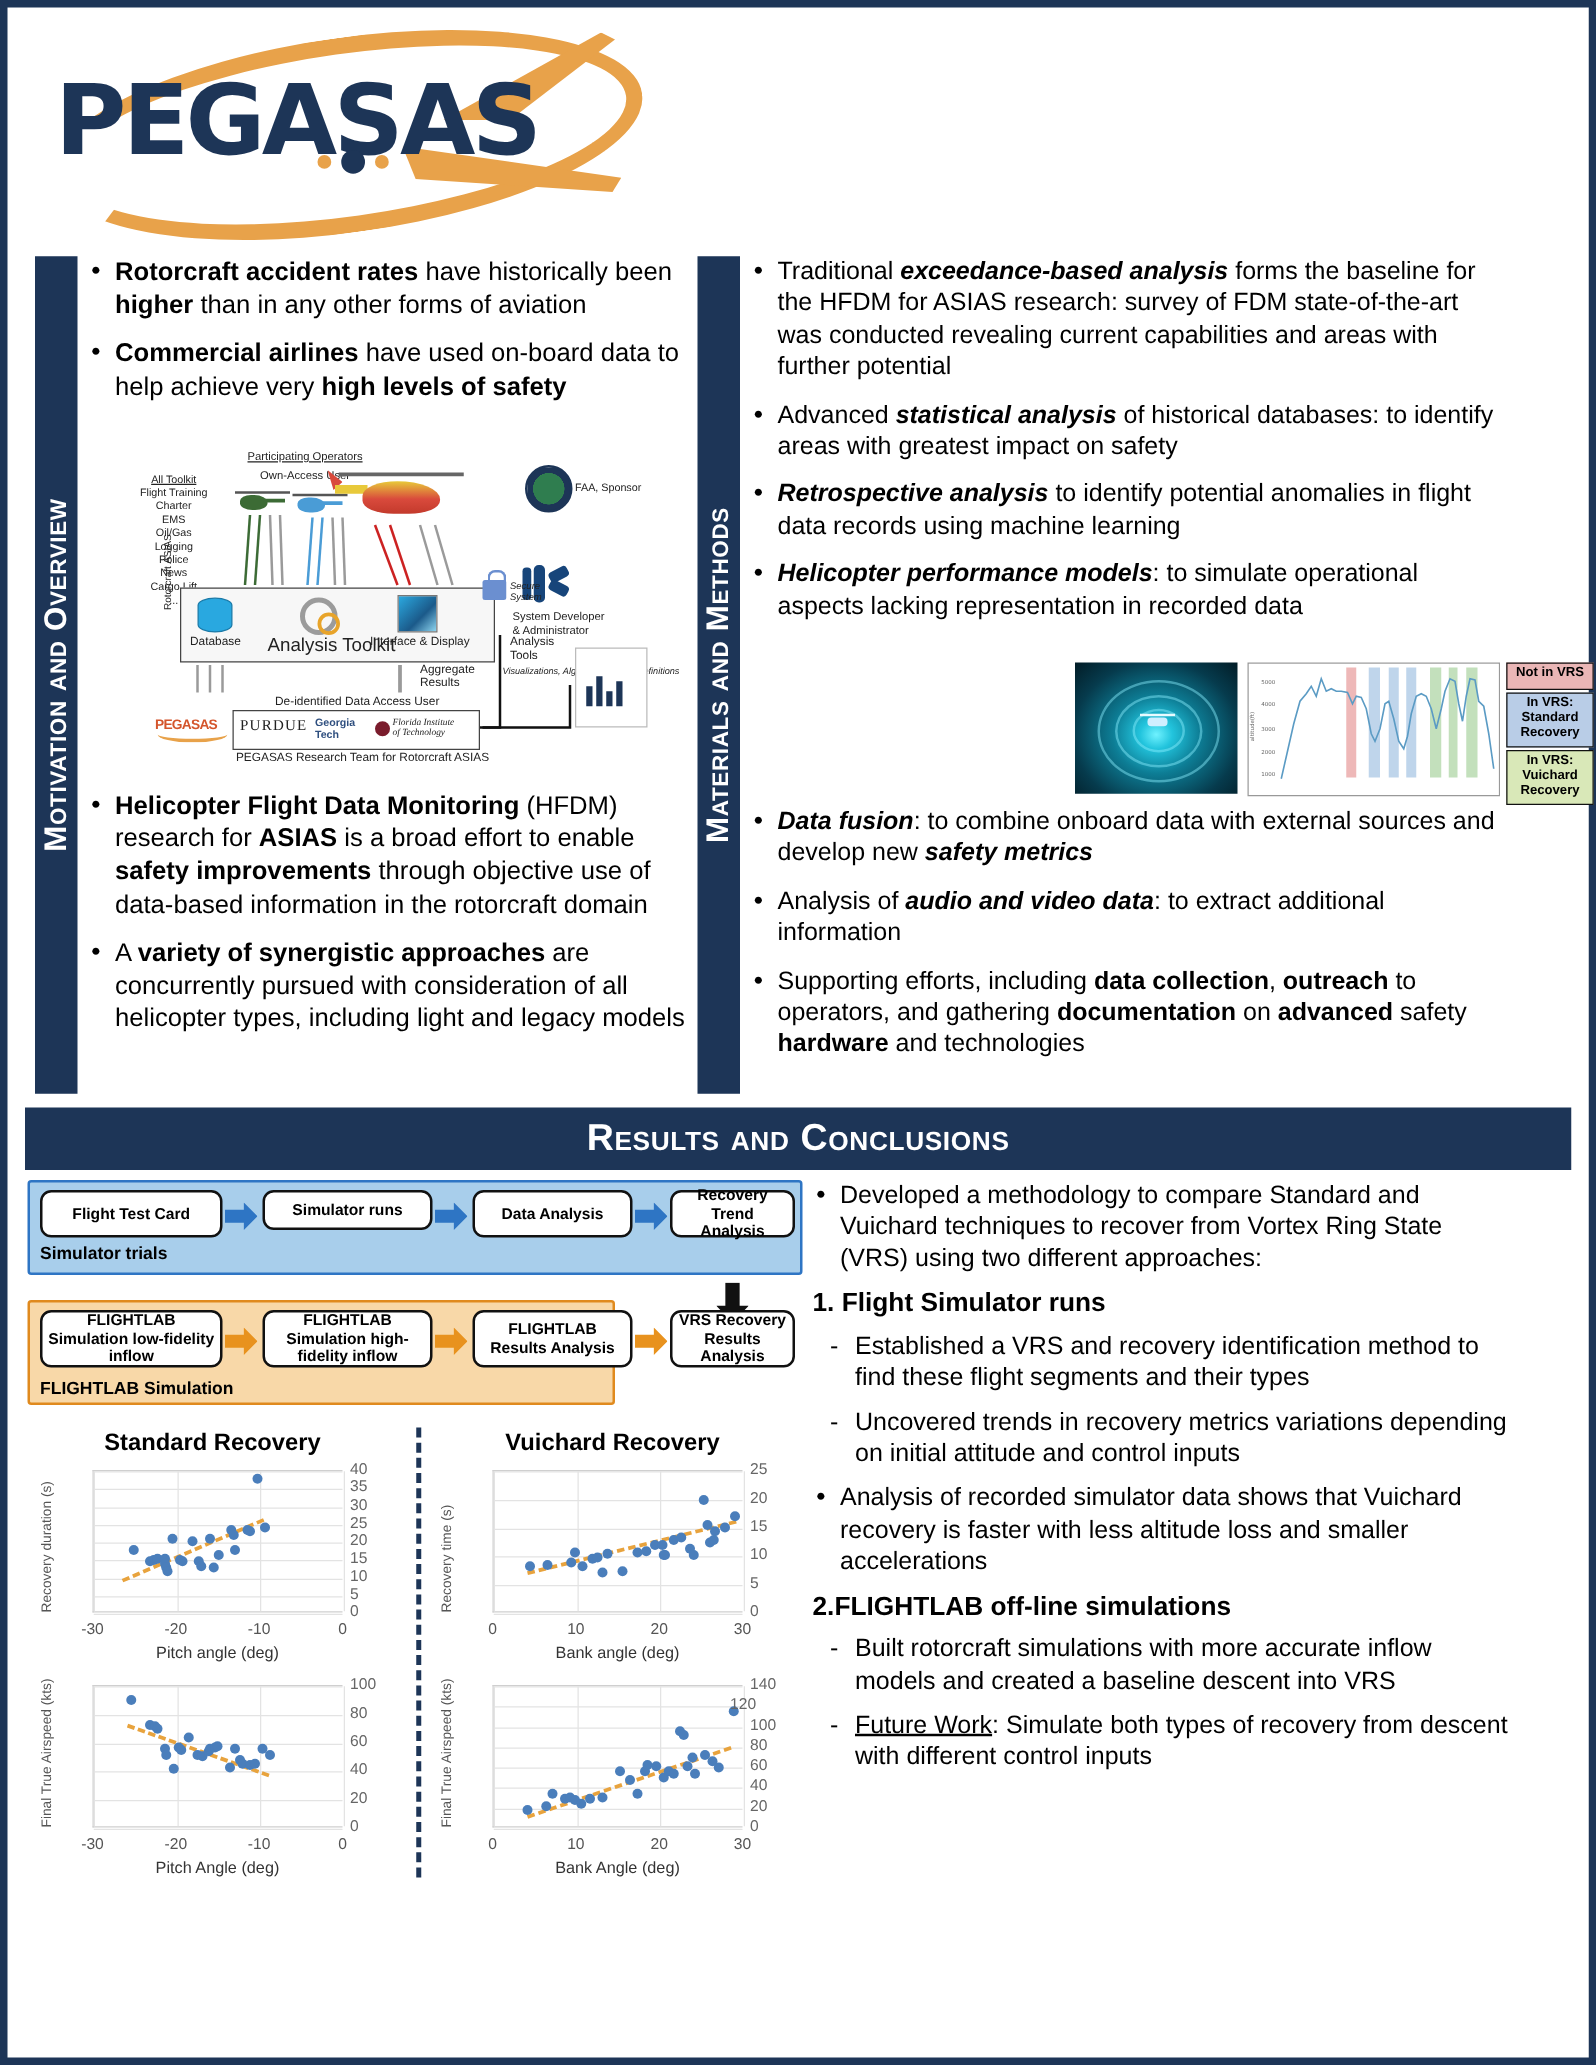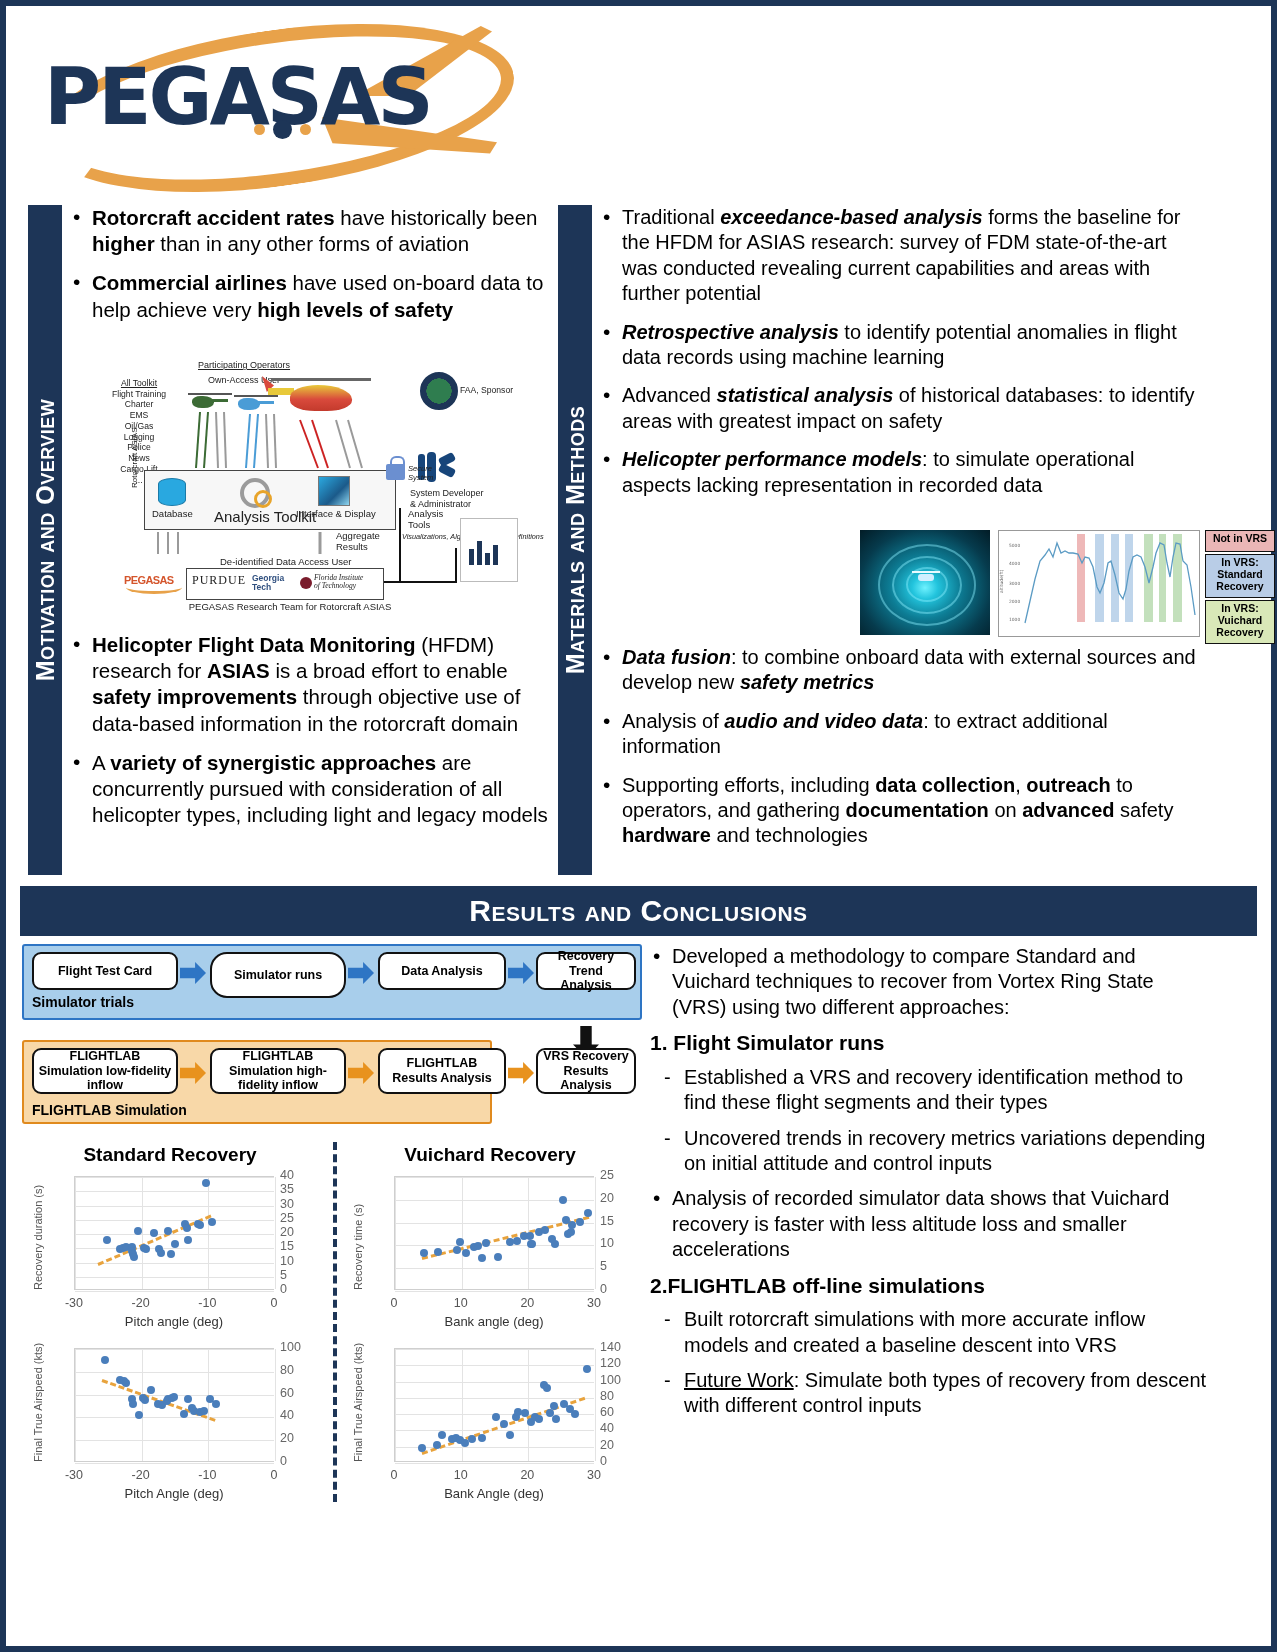--- a/index.html
+++ b/index.html
@@ -439,22 +439,22 @@
 
   <div class="vband" id="col-right-band">
     <div class="vband-inner">
         <span>Materials and Methods</span>
       </div>
   </div>
 
   <div class="col-right">
     <ul class="bullets">
       <li id="rb0">Traditional <i class="bi">exceedance-based analysis</i> forms the baseline for the HFDM for ASIAS research: survey of FDM state-of-the-art was conducted revealing current capabilities and areas with further potential</li>
+      <li id="rb2">Advanced <i class="bi">statistical analysis</i> of historical databases: to identify areas with greatest impact on safety</li>
       <li id="rb1"><i class="bi">Retrospective analysis</i> to identify potential anomalies in flight data records using machine learning</li>
-      <li id="rb2">Advanced <i class="bi">statistical analysis</i> of historical databases: to identify areas with greatest impact on safety</li>
       <li id="rb3"><i class="bi">Helicopter performance models</i>: to simulate operational aspects lacking representation in recorded data</li>
     </ul>
 
     <div class="vrs-row">
       <div class="vrs-photo">
         <div class="ring" style="left:18px;top:14px;width:94px;height:78px;"></div>
         <div class="ring" style="left:32px;top:26px;width:66px;height:54px;"></div>
         <div class="ring" style="left:46px;top:37px;width:38px;height:31px;"></div>
         <div class="heliS"></div>
       </div>
@@ -494,21 +494,21 @@
   </div>
 
   <div class="results-banner">Results and Conclusions</div>
 
   <div class="flow">
     <div class="flow-band band-sim"></div>
     <div class="band-label" style="left:10px;top:50px;">Simulator trials</div>
 
     <div class="fbox" style="left:10px;top:8px;width:146px;height:38px;">Flight Test Card</div>
     <div class="arrow-blue" style="left:158px;top:18px;"></div>
-    <div class="fbox" style="left:188px;top:8px;width:136px;height:46px;border-radius:17px;">Simulator runs</div>
+    <div class="fbox" style="left:188px;top:8px;width:136px;height:32px;">Simulator runs</div>
     <div class="arrow-blue" style="left:326px;top:18px;"></div>
     <div class="fbox" style="left:356px;top:8px;width:128px;height:38px;">Data Analysis</div>
     <div class="arrow-blue" style="left:486px;top:18px;"></div>
     <div class="fbox" style="left:514px;top:8px;width:100px;height:38px;">Recovery Trend Analysis</div>
 
     <div class="arrow-black-down" style="left:551px;top:82px;"></div>
 
     <div class="flow-band band-fl"></div>
     <div class="band-label" style="left:10px;top:158px;">FLIGHTLAB Simulation</div>
 
@@ -729,21 +729,21 @@
           <div class="pt" style="left: 174.667px; top: 60.2571px;"></div>
           <div class="pt" style="left: 180px; top: 65.1429px;"></div>
           <div class="pt" style="left: 192px; top: 20.3571px;"></div>
         </div>
         <div class="ytick" style="left: 260px; top: 112px;">0</div>
         <div class="ytick" style="left: 260px; top: 95.7143px;">20</div>
         <div class="ytick" style="left: 260px; top: 79.4286px;">40</div>
         <div class="ytick" style="left: 260px; top: 63.1429px;">60</div>
         <div class="ytick" style="left: 260px; top: 46.8571px;">80</div>
         <div class="ytick" style="left: 260px; top: 30.5714px;">100</div>
-        <div class="ytick" style="left: 260px; top: 14.2857px;">120</div>
+        <div class="ytick" style="left: 244px; top: 14.2857px;">120</div>
         <div class="ytick" style="left: 260px; top: -2px;">140</div>
         <div class="xtick" style="left: 54px; top: 126px;">0</div>
         <div class="xtick" style="left: 120.667px; top: 126px;">10</div>
         <div class="xtick" style="left: 187.333px; top: 126px;">20</div>
         <div class="xtick" style="left: 254px; top: 126px;">30</div>
         <div class="ylab" style="left: 12px; top: 120px;">Final True Airspeed (kts)</div>
         <div class="xlab" style="left: 154px; top: 144px;">Bank Angle (deg)</div>
       </div>
   </div>
 

